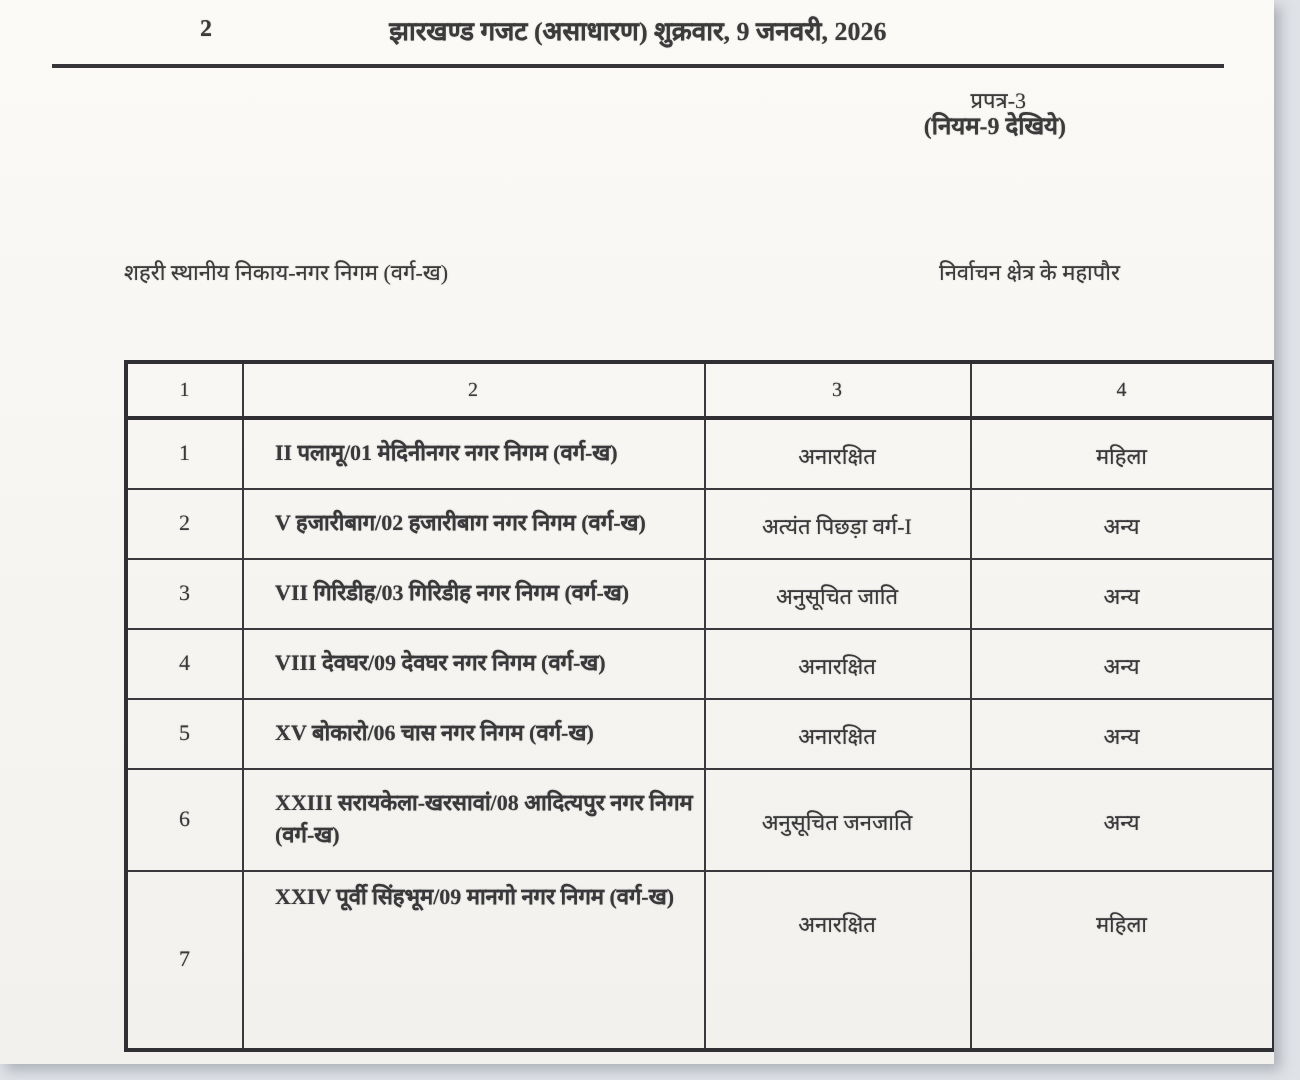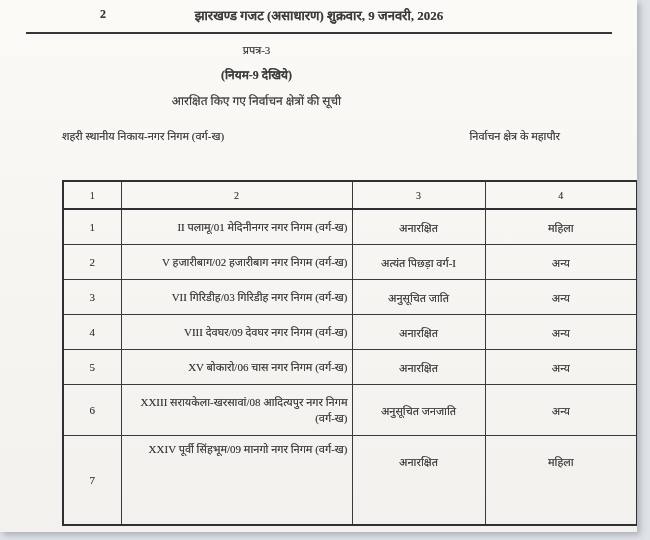--- a/index.html
+++ b/index.html
@@ -38,24 +38,24 @@
     position: absolute;
     left: 74px;
     top: 1px;
     font-weight: bold;
     font-size: 12px;
   }
   .centerline {
     position: absolute;
     left: 0;
     width: 513px;
-    text-align: center;
+    text-align: right;
   }
   .form-line   { top: 42px;  font-size: 11px; }
-  .rule-line   { top: 66px;  font-size: 12px; font-weight: bold; }
+  .rule-line   { top: 54px;  font-size: 12px; font-weight: bold; padding-left: 20px; }
   .subtitle    { top: 92px;  font-size: 12px; }
 
   .meta-row {
     position: absolute;
     top: 128px;
     left: 62px;
     width: 498px;
     display: flex;
     justify-content: space-between;
     font-size: 11px;
@@ -90,42 +90,42 @@
     text-align: center;
     font-size: 10px;
     border-bottom: 2.2px solid #303034;
   }
   tbody.data td {
     text-align: center;
     vertical-align: middle;
     height: 30px;
   }
   tbody.data td.c2 {
-    text-align: right;
-    padding-left: 0;
+    text-align: left;
+    padding-left: 16px;
     line-height: 1.5;
+    font-weight: bold;
   }
   tr.r6 td { height: 46px; }
   tr.r7 td { height: 68px; }
   tr.r7 td.c2 { vertical-align: top; padding-top: 5px; }
   tr.r7 td.c3, tr.r7 td.c4 { vertical-align: top; padding-top: 18px; }
 </style>
 </head>
 <body>
 
 <div class="page">
 
   <div class="masthead">
     <span class="pgnum">2</span>
     <span>झारखण्ड गजट (असाधारण) शुक्रवार, 9 जनवरी, 2026</span>
   </div>
 
   <div class="centerline form-line">प्रपत्र-3</div>
   <div class="centerline rule-line">(नियम-9 देखिये)</div>
-  <div class="centerline subtitle">आरक्षित किए गए निर्वाचन क्षेत्रों की सूची</div>
 
   <div class="meta-row">
     <span>शहरी स्थानीय निकाय-नगर निगम (वर्ग-ख)</span>
     <span>निर्वाचन क्षेत्र के महापौर</span>
   </div>
 
   <table class="gzt">
     <colgroup>
       <col style="width:58px">
       <col style="width:231px">

